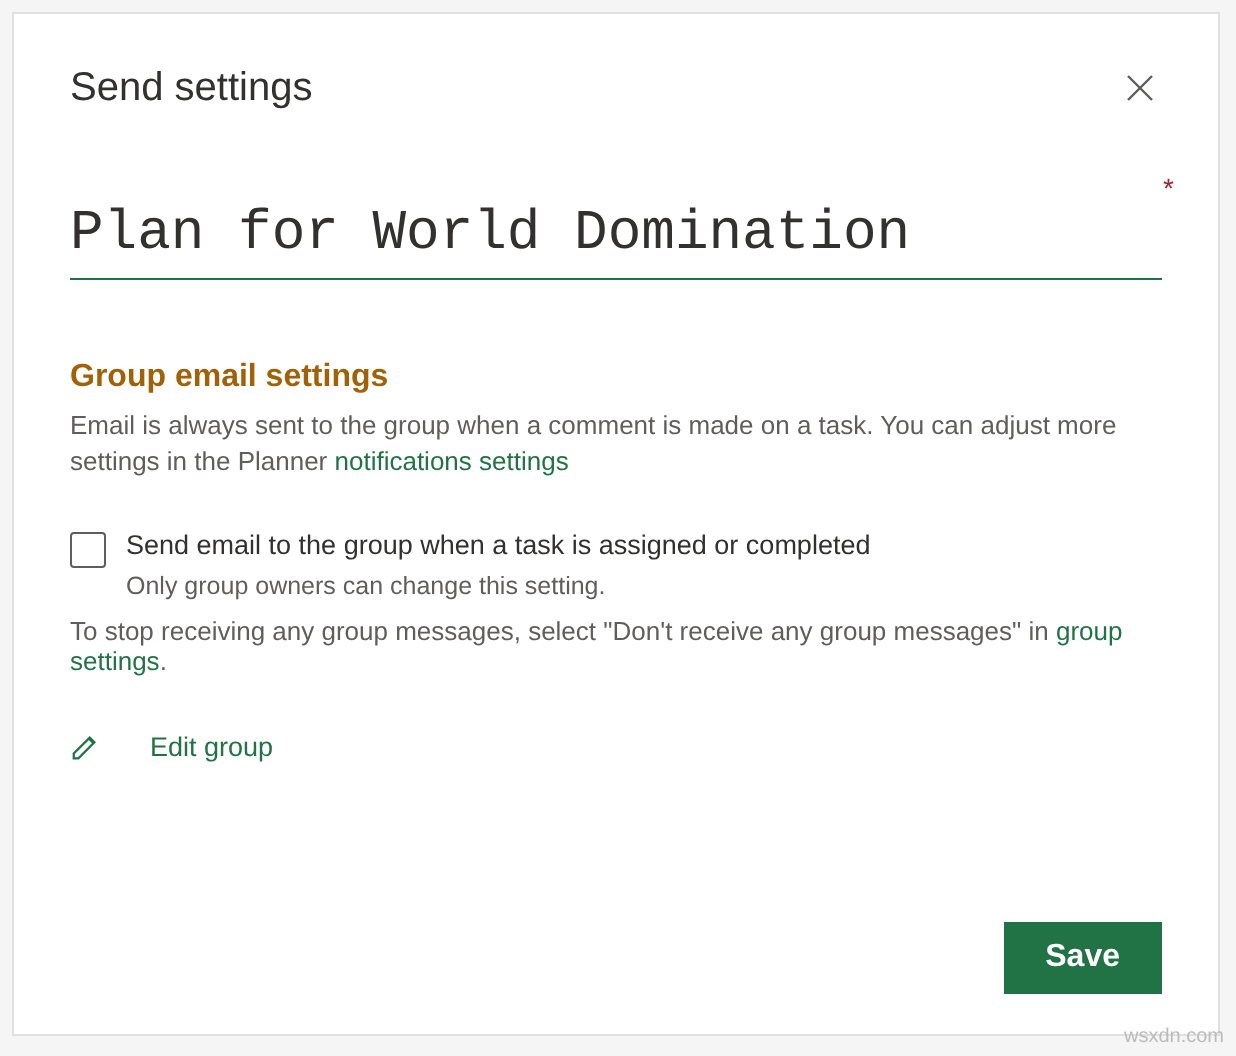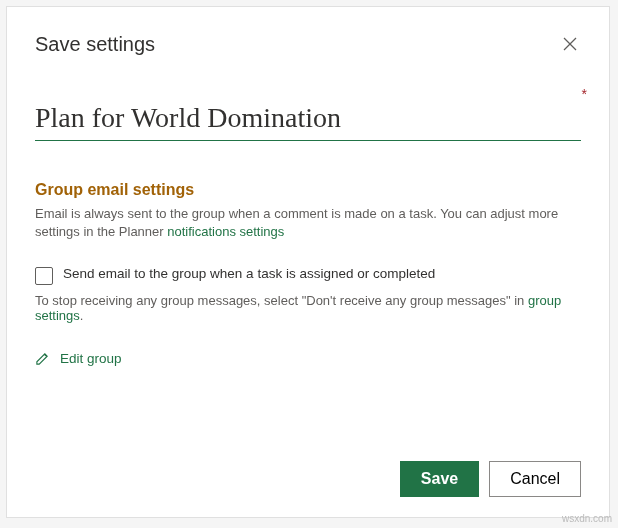--- a/index.html
+++ b/index.html
@@ -57,21 +57,21 @@
     }
     .plan-name-input {
       width: 100%;
       border: none;
       border-bottom: 1px solid #217346;
       font-size: 28px;
       font-weight: 300;
       color: #323130;
       padding: 2px 0 6px 0;
       outline: none;
-      font-family: Liberation Serif, serif;
+      font-family: Liberation Mono, monospace;
     }
     .section-title {
       font-size: 16px;
       font-weight: 700;
       color: #a16207;
       margin-top: 40px;
     }
     .section-desc {
       font-size: 13px;
       color: #605e5c;
@@ -115,21 +115,21 @@
       font-size: 13px;
       color: #605e5c;
       margin-top: 8px;
     }
     .action-links {
       margin-top: 28px;
     }
     .action-link {
       display: flex;
       align-items: center;
-      gap: 10px;
+      gap: 25px;
       color: #217346;
       font-size: 13.5px;
       cursor: pointer;
       margin-bottom: 14px;
     }
     .action-link svg {
       width: 15px;
       height: 15px;
       stroke: #217346;
       fill: none;
@@ -163,21 +163,21 @@
       font-size: 10px;
       color: #bbb;
     }
   </style>
 </head>
 <body>
 
 <div class="dialog">
 
   <div class="header-row">
-    <div class="dialog-title">Save settings</div>
+    <div class="dialog-title">Send settings</div>
     <button class="close-btn">
       <svg viewBox="0 0 14 14">
         <line x1="1" y1="1" x2="13" y2="13" stroke="#605e5c" stroke-width="1.2"></line>
         <line x1="13" y1="1" x2="1" y2="13" stroke="#605e5c" stroke-width="1.2"></line>
       </svg>
     </button>
   </div>
 
   <div class="plan-name-wrap">
     <span class="required-mark">*</span>
@@ -186,36 +186,36 @@
 
   <div class="section-title">Group email settings</div>
   <div class="section-desc">
     <span>Email is always sent to the group when a comment is made on a task. You can adjust more settings in the Planner </span><span class="link">notifications settings</span>
   </div>
 
   <div class="checkbox-row">
     <div class="checkbox-box"></div>
     <div class="checkbox-label-group">
       <span class="checkbox-label">Send email to the group when a task is assigned or completed</span>
+      <span class="checkbox-hint">Only group owners can change this setting.</span>
     </div>
   </div>
 
   <div class="stop-text">
     <span>To stop receiving any group messages, select "Don't receive any group messages" in </span><span class="link">group settings</span><span>.</span>
   </div>
 
   <div class="action-links">
     <div class="action-link">
       <svg viewBox="0 0 16 16">
         <path d="M2 14 L2 11.5 L10.5 3 L13 5.5 L4.5 14 Z M10 3.5 L12.5 6" stroke-width="1.2"></path>
       </svg>
       <span>Edit group</span>
     </div>
   </div>
 
   <div class="footer-buttons">
     <button class="btn btn-primary">Save</button>
-    <button class="btn">Cancel</button>
   </div>
 
 </div>
 
 <div class="watermark">wsxdn.com</div>
 
 </body></html>

